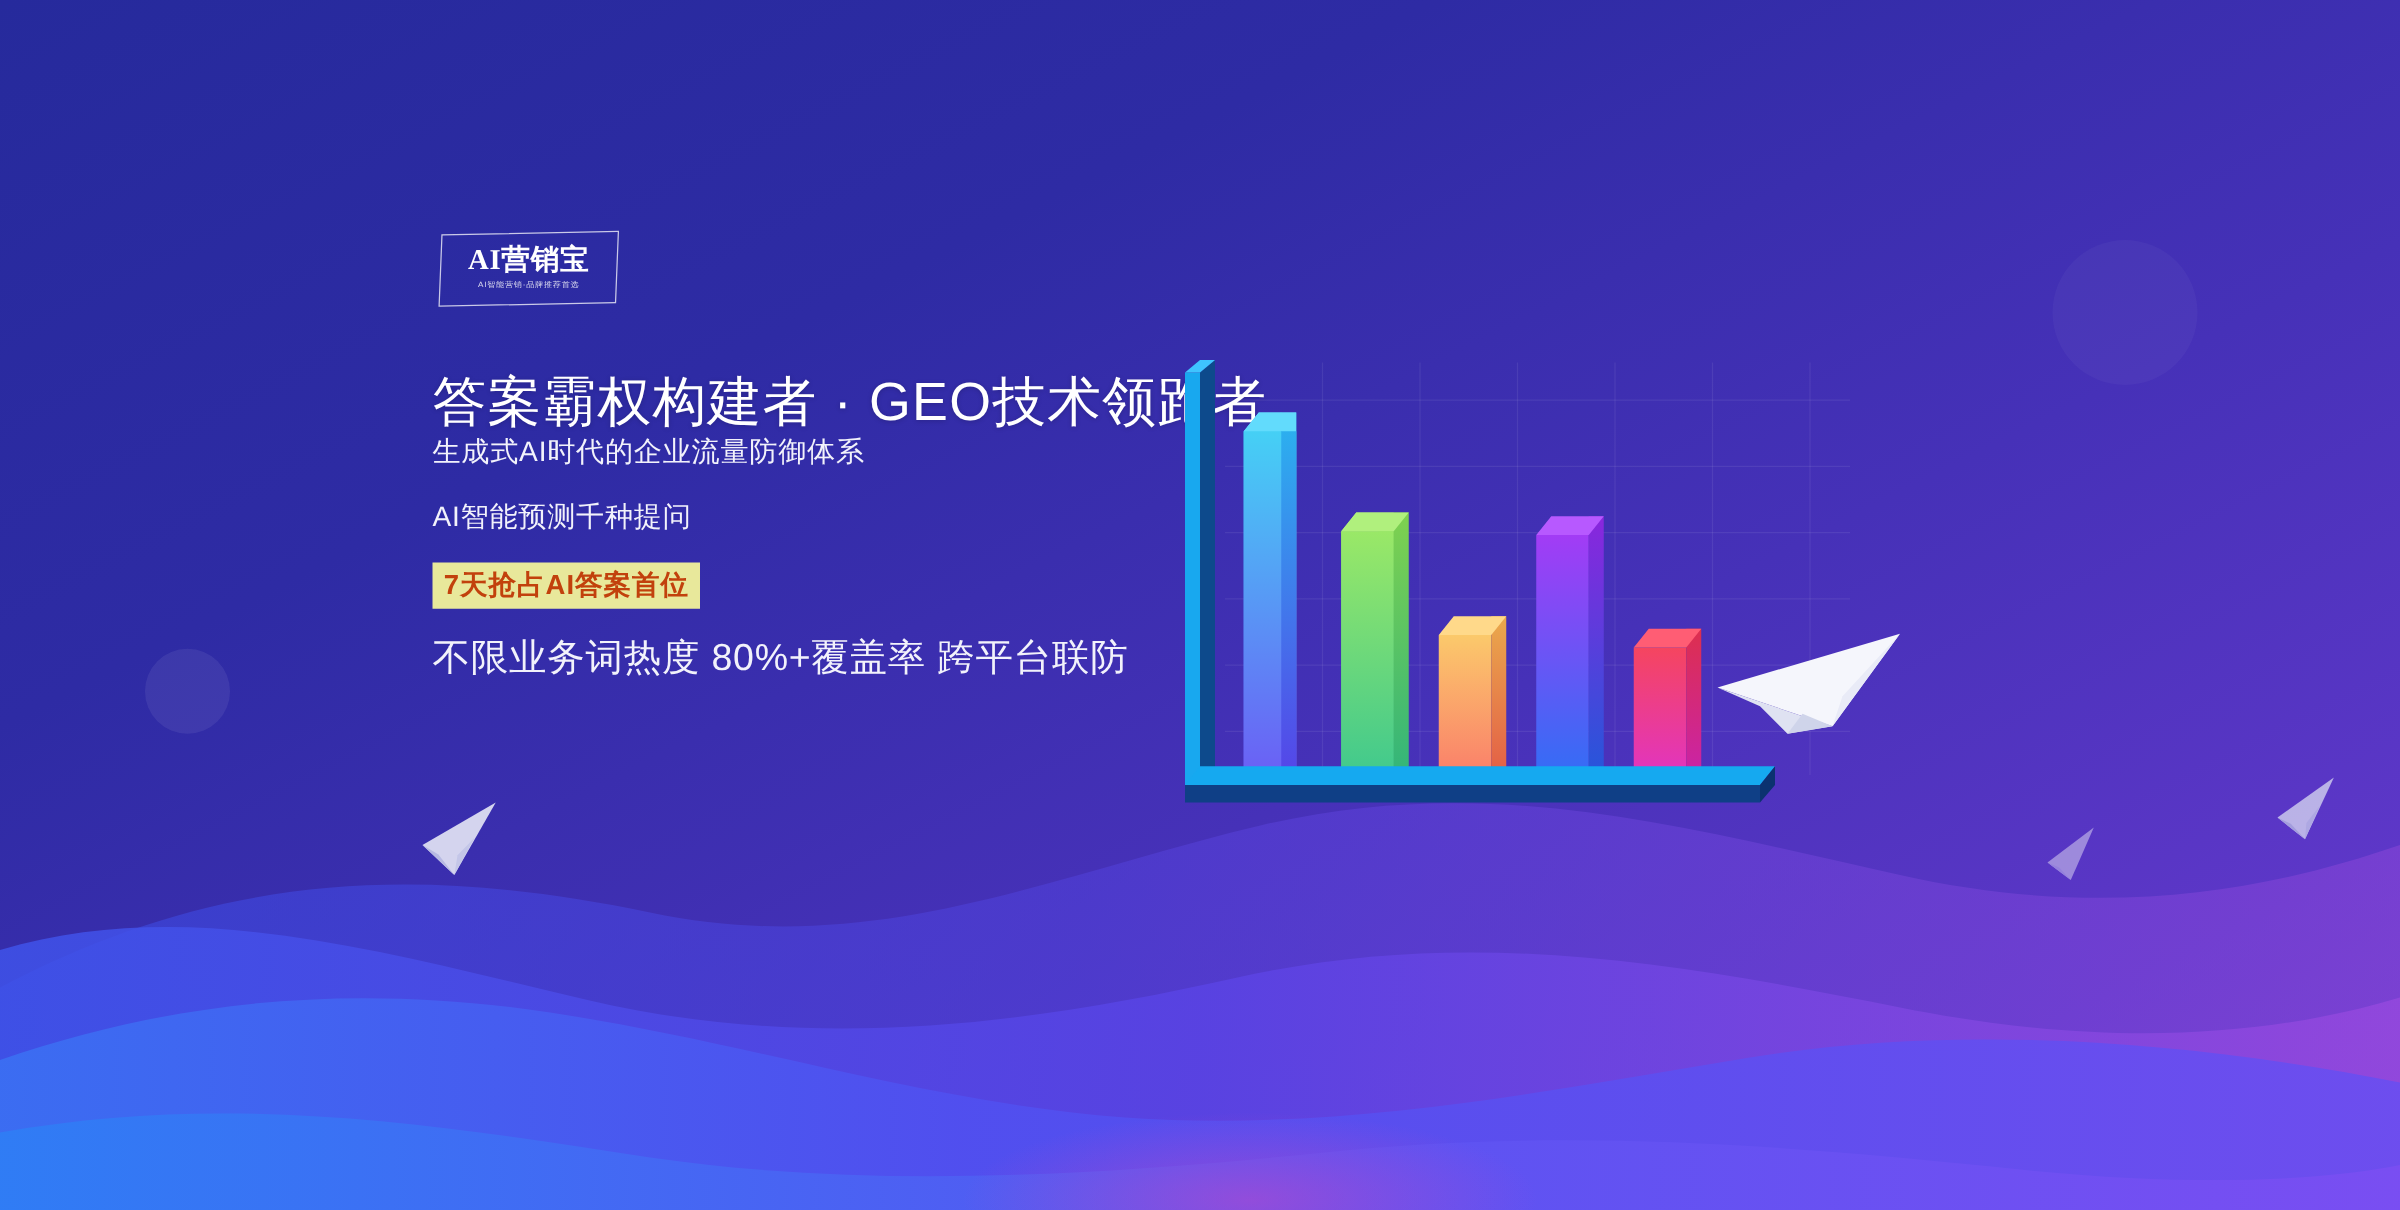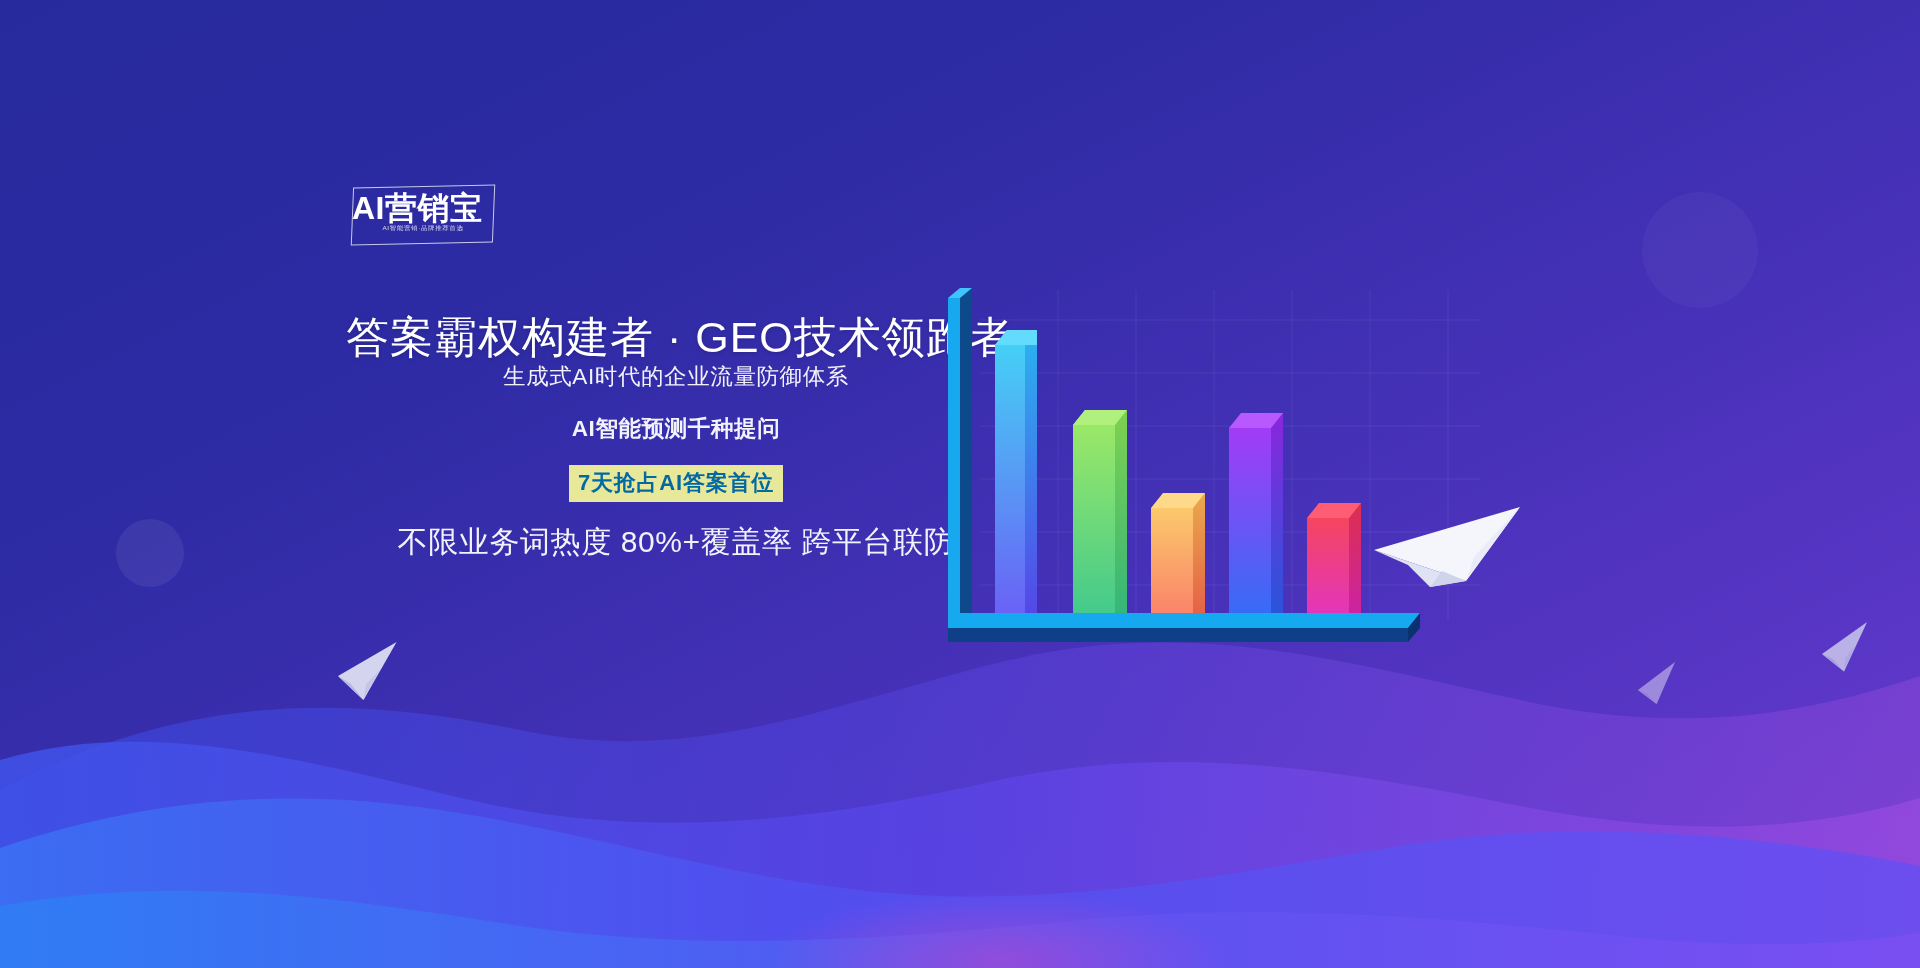--- a/index.html
+++ b/index.html
@@ -28,70 +28,69 @@
     width:142px; height:58px;
   }
   #logo .logo-frame {
     position:absolute; inset:0;
     border:1.6px solid rgba(255,255,255,.75);
     transform:skewX(-3.5deg) rotate(-1.2deg);
   }
   #logo .logo-word {
     position:absolute;
     left:0; right:0; top:7px;
-    text-align:left;
+    text-align:center;
     color:#ffffff;
-    font-size:32px;
+    font-size:23px;
     font-weight:bold;
     letter-spacing:.5px;
     line-height:30px;
     white-space:nowrap;
-    font-family:Liberation Sans, sans-serif;
+    font-family:Liberation Serif, serif;
   }
   #logo .logo-tag {
     position:absolute;
     left:0; right:0; top:38px;
     text-align:center;
     color:rgba(255,255,255,.82);
     font-size:6.5px;
     letter-spacing:.6px;
     transform:scaleY(.92);
     white-space:nowrap;
   }
 
   
   #copy {
     position:absolute;
-    left:346px; top:311px;
+    left:346px; top:296px;
     width:660px;
-    text-align:center;
   }
   #headline {
     color:#ffffff;
     font-size:43px;
     line-height:52px;
     font-weight:normal;
     letter-spacing:1px;
     white-space:nowrap;
     text-shadow:0 1px 4px rgba(0,0,0,.18);
   }
   .sub {
     color:#f2f2fb;
     font-size:22.5px;
     line-height:28px;
     letter-spacing:.6px;
     white-space:nowrap;
   }
   #sub1 { }
-  #sub2 { margin-top:24px;font-weight:bold; }
+  #sub2 { margin-top:24px; }
   #highlight-wrap { margin-top:22px; }
   #highlight {
     display:inline-block;
     background:#e8e89b;
-    color:#0369a1;
+    color:#c2410c;
     font-size:22px;
     font-weight:bold;
     letter-spacing:.8px;
     padding:6px 9px 7px 9px;
     line-height:24px;
     white-space:nowrap;
   }
   #sub3 { margin-top:26px; font-size:30px; }
 
   

